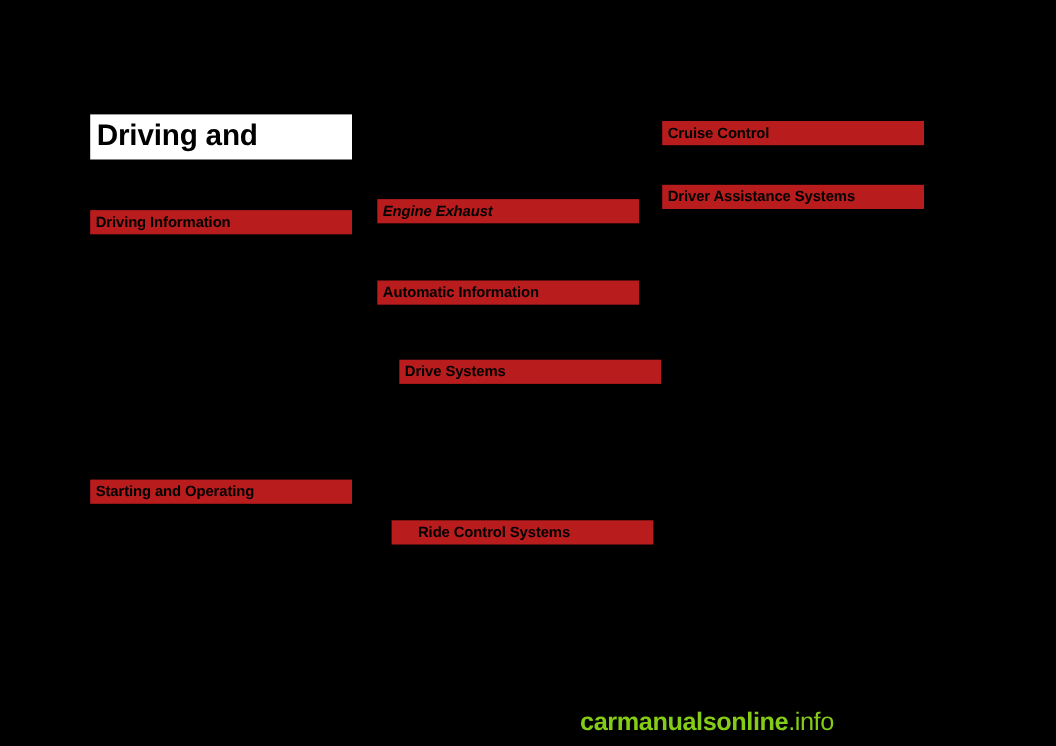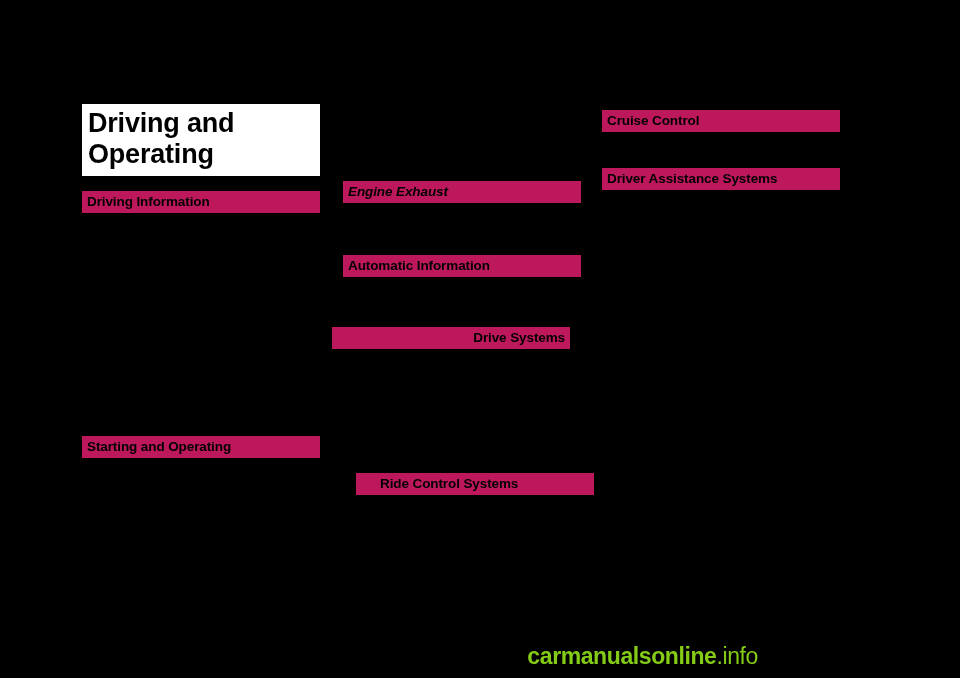--- a/index.html
+++ b/index.html
@@ -36,21 +36,21 @@
     padding: 4px 6px 6px 6px;
     box-sizing: border-box;
     letter-spacing: -0.2px;
   }
   .chapter-title .line2 {
     display: block;
   }
   
   .section-head {
     position: absolute;
-    background: #be185d;
+    background: #b91c1c;
     color: #000000;
     font-size: 13.5px;
     font-weight: bold;
     line-height: 17px;
     padding: 2px 5px 3px 5px;
     box-sizing: border-box;
     white-space: nowrap;
     letter-spacing: -0.1px;
   }
   
@@ -68,40 +68,39 @@
     font-weight: normal;
   }
 </style>
 </head>
 <body>
 
 <div class="page">
 
   <div class="chapter-title">
     <span>Driving and</span>
-    <span class="line2">Operating</span>
   </div>
 
   <div class="section-head" style="left:82px; top:191px; width:238px;">
     <span>Driving Information</span>
   </div>
 
   <div class="section-head" style="left:82px; top:436px; width:238px;">
     <span>Starting and Operating</span>
   </div>
 
   <div class="section-head" style="left:343px; top:181px; width:238px;font-style:italic;">
     <span>Engine Exhaust</span>
   </div>
 
   <div class="section-head" style="left:343px; top:255px; width:238px;">
     <span>Automatic Information</span>
   </div>
 
-  <div class="section-head" style="left:332px; top:327px; width:238px;text-align:right;">
+  <div class="section-head" style="left:363px; top:327px; width:238px;">
     <span>Drive Systems</span>
   </div>
 
 
   <div class="section-head" style="left:356px; top:473px; width:238px;padding-left:24px;">
     <span>Ride Control Systems</span>
   </div>
 
   <div class="section-head" style="left:602px; top:110px; width:238px;">
     <span>Cruise Control</span>

